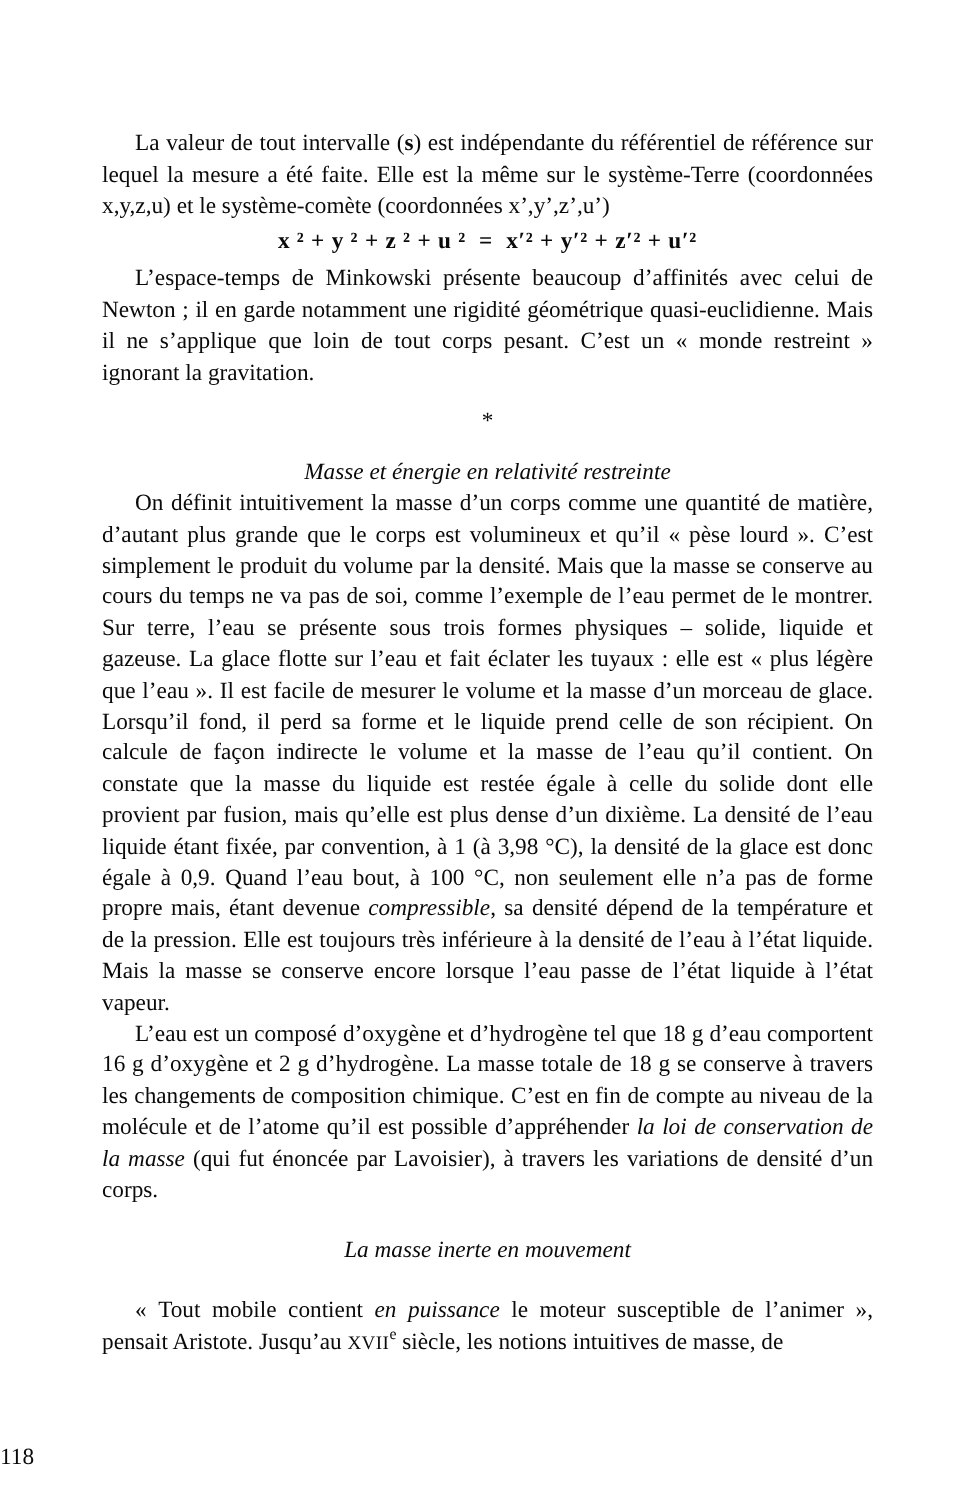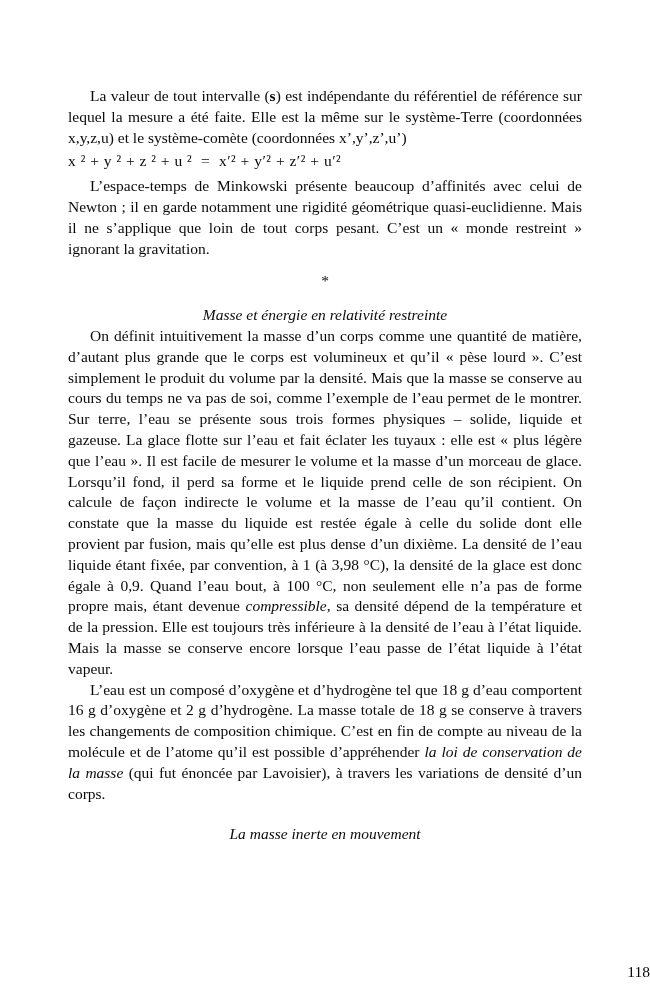--- a/index.html
+++ b/index.html
@@ -19,21 +19,22 @@
     font-family: "Liberation Serif", "DejaVu Serif", serif;
     font-size: 15.5px;
     line-height: 20.8px;
   }
   .para {
     margin: 0;
     text-align: justify;
   }
   .para.indent { text-indent: 22px; }
   .formula {
-    font-weight: normal;
+    text-align: center;
+    font-weight: bold;
     margin: 3px 0 4px 0;
     letter-spacing: 0.5px;
   }
   .separator {
     text-align: center;
     margin: 12px 0 0 0;
   }
   .heading {
     font-weight: normal;
     font-size: 15.5px;
@@ -45,21 +46,21 @@
   .heading.inline-heading   { margin: 20px 0 19px 0; font-style: italic; }
   em { font-style: italic; font-family: Liberation Serif, serif; }
   b.bold { font-weight: bold; }
   .sc { font-size: 0.82em; letter-spacing: 0.3px; }
   sup { font-size: 0.68em; vertical-align: super; line-height: 0; }
   .page-number {
     position: absolute;
     left: 0;
     right: 0;
     bottom: 24px;
-    text-align: right;
+    text-align: left;
     font-size: 15.5px;
   }
 </style>
 </head>
 <body>
 
 <div class="page">
 
   <p class="para indent"><span>La valeur de tout intervalle (</span><b class="bold">s</b><span>) est indépendante du référentiel de référence sur lequel la mesure a été faite. Elle est la même sur le système-Terre (coordonnées x,y,z,u) et le système-comète (coordonnées x’,y’,z’,u’)</span></p>
 
@@ -71,16 +72,17 @@
 
   <h2 class="heading section-title">Masse et énergie en relativité restreinte</h2>
 
 
   <p class="para indent"><span>On définit intuitivement la masse d’un corps comme une quantité de matière, d’autant plus grande que le corps est volumineux et qu’il «&nbsp;pèse lourd&nbsp;». C’est simplement le produit du volume par la densité. Mais que la masse se conserve au cours du temps ne va pas de soi, comme l’exemple de l’eau permet de le montrer. Sur terre, l’eau se présente sous trois formes physiques – solide, liquide et gazeuse. La glace flotte sur l’eau et fait éclater les tuyaux&nbsp;: elle est «&nbsp;plus légère que l’eau&nbsp;». Il est facile de mesurer le volume et la masse d’un morceau de glace. Lorsqu’il fond, il perd sa forme et le liquide prend celle de son récipient. On calcule de façon indirecte le volume et la masse de l’eau qu’il contient. On constate que la masse du liquide est restée égale à celle du solide dont elle provient par fusion, mais qu’elle est plus dense d’un dixième. La densité de l’eau liquide étant fixée, par convention, à 1 (à 3,98 °C), la densité de la glace est donc égale à 0,9. Quand l’eau bout, à 100 °C, non seulement elle n’a pas de forme propre mais, étant devenue </span><em>compressible</em><span>, sa densité dépend de la température et de la pression. Elle est toujours très inférieure à la densité de l’eau à l’état liquide. Mais la masse se conserve encore lorsque l’eau passe de l’état liquide à l’état vapeur.</span></p>
 
   <p class="para indent"><span>L’eau est un composé d’oxygène et d’hydrogène tel que 18 g d’eau comportent 16 g d’oxygène et 2 g d’hydrogène. La masse totale de 18 g se conserve à travers les changements de composition chimique. C’est en fin de compte au niveau de la molécule et de l’atome qu’il est possible d’appréhender </span><em>la loi de conservation de la masse</em><span> (qui fut énoncée par Lavoisier), à travers les variations de densité d’un corps.</span></p>
 
   <h2 class="heading inline-heading">La masse inerte en mouvement</h2>
 
+  <p class="para indent"><span>«&nbsp;Tout mobile contient </span><em>en puissance</em><span> le moteur susceptible de l’animer&nbsp;», pensait Aristote. Jusqu’au </span><span class="sc">XVII</span><sup>e</sup><span> siècle, les notions intuitives de masse, de</span></p>
 
   <div class="page-number">118</div>
 
 </div>
 
 </body></html>

